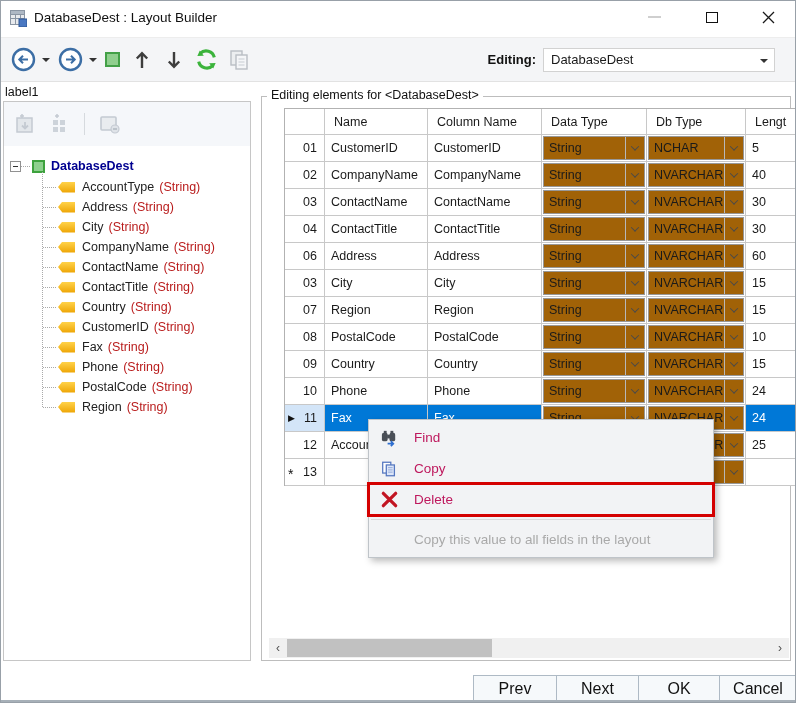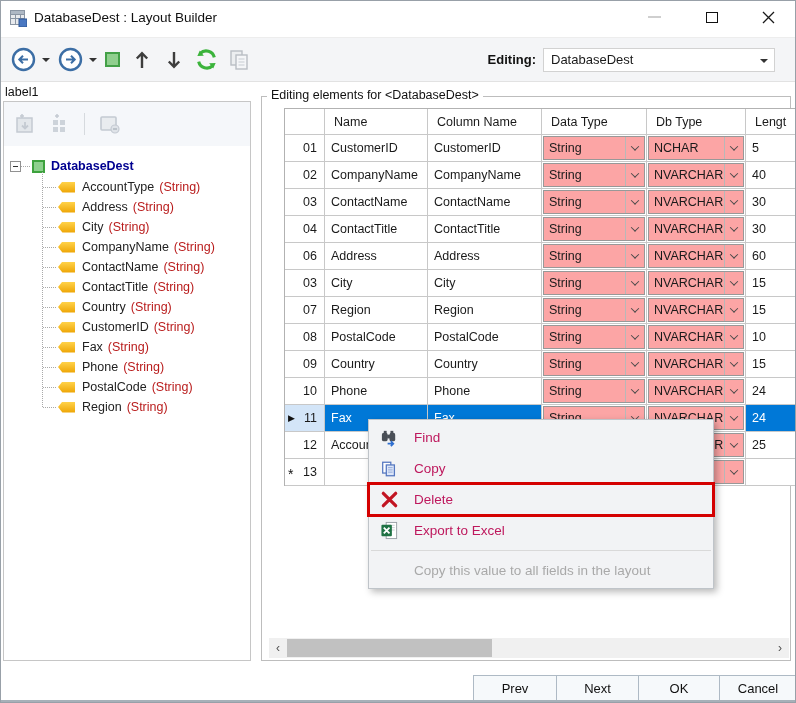--- a/index.html
+++ b/index.html
@@ -55,21 +55,21 @@
   .c0{width:40px;flex:none;position:relative;justify-content:flex-end;padding-right:7px;}
   .c1{width:103px;flex:none;padding-left:6px;}
   .c2{width:114px;flex:none;padding-left:6px;}
   .c3{width:105px;flex:none;padding:1px;}
   .c4{width:99px;flex:none;padding:1px;}
   .c5{width:80px;flex:none;padding-left:6px;}
   .ghead .gc{padding-left:9px;justify-content:flex-start;background:#fff;}
   .ghead .c0{padding-left:0;}
   .marker{position:absolute;left:3px;top:50%;transform:translateY(-50%);font-size:9px;color:#111;}
   .marker.star{font-size:14px;top:58%;}
-  .combo{flex:1;height:100%;background:#fca5a5;border:1px solid #989898;display:flex;align-items:center;}
+  .combo{flex:1;height:100%;background:#a16207;border:1px solid #989898;display:flex;align-items:center;}
   .combo-text{flex:1;padding-left:5px;color:#1a1a1a;}
   .chev-box{width:19px;align-self:stretch;display:flex;align-items:center;justify-content:center;border-left:1px solid #b8b8b8;}
   .chev{width:6px;height:6px;border-right:1.6px solid #4a4a4a;border-bottom:1.6px solid #4a4a4a;transform:rotate(45deg) translate(-1px,-1px);}
   .grow.selected .c1,.grow.selected .c2,.grow.selected .c5{background:#0078d7;color:#fff;}
   .grow.selected .c0{background:#d3e5f8;}
   
   .hscroll{position:absolute;left:7px;top:541px;width:520px;height:20px;background:#f0f0f0;display:flex;align-items:center;}
   .sb-arrow{width:18px;height:20px;display:flex;align-items:center;justify-content:center;font-size:12px;color:#505050;flex:none;}
   .sb-track{position:relative;flex:1;height:20px;}
   .sb-thumb{position:absolute;left:0;top:1px;width:205px;height:18px;background:#c1c1c1;}
@@ -77,21 +77,21 @@
   .ctx-menu{position:absolute;left:367px;top:418px;width:346px;background:#f2f3f5;border:1px solid #bfc4c9;
             box-shadow:3px 3px 7px rgba(0,0,0,.28);padding:2px 0;z-index:20;font-size:13.5px;}
   .menu-item{height:31px;display:flex;align-items:center;padding-left:9px;position:relative;}
   .mi-icon{width:22px;display:flex;align-items:center;justify-content:center;flex:none;}
   .mi-label{margin-left:14px;color:#be185d;}
   .menu-item.disabled .mi-label{color:#a9a9a9;}
   .menu-item.highlight{outline:3px solid #d40000;outline-offset:-1px;z-index:2;}
   .menu-sep{border-top:1px solid #d9d9d9;margin:4px 2px;}
   
   .foot-btn{position:absolute;top:674px;height:27px;background:#f6f9fb;border:1px solid #aebac5;
-            display:flex;align-items:center;justify-content:center;font-size:13px;color:#111;}
+            display:flex;align-items:center;justify-content:center;font-size:16px;color:#111;}
   .b-prev{left:472px;width:84px;} .b-next{left:555px;width:83px;} .b-ok{left:637px;width:82px;} .b-cancel{left:718px;width:78px;}
   .bottom-line{position:absolute;left:0;bottom:0;width:100%;height:2px;background:#a7b0b8;}
 </style>
 </head>
 <body>
 
 <div class="window">
 
   <div class="titlebar">
     <svg class="title-icon" viewBox="0 0 17 17">
@@ -623,31 +623,20 @@
         <span class="mi-label">Copy</span>
       </div>
       <div class="menu-item highlight">
         <span class="mi-icon">
           <svg width="19" height="19" viewBox="0 0 20 20">
             <path d="M3.5 3.5 L16.5 16.5 M16.5 3.5 L3.5 16.5" stroke="#c21522" stroke-width="3.4" stroke-linecap="round"></path>
           </svg>
         </span>
         <span class="mi-label">Delete</span>
       </div>
-      <div class="menu-item">
-        <span class="mi-icon">
-          <svg width="19" height="19" viewBox="0 0 20 20">
-            <rect x="6.5" y="1.5" width="11" height="17" fill="#fff" stroke="#9aa0a6"></rect>
-            <path d="M8.5 4.5 h7 M8.5 7 h7 M8.5 9.5 h7" stroke="#c9cdd2" stroke-width="1"></path>
-            <rect x="1.5" y="4" width="11" height="12" rx="1" fill="#1f7244"></rect>
-            <path d="M4 7 L10 13 M10 7 L4 13" stroke="#fff" stroke-width="1.9"></path>
-          </svg>
-        </span>
-        <span class="mi-label">Export to Excel</span>
-      </div>
       <div class="menu-sep"></div>
       <div class="menu-item disabled">
         <span class="mi-icon"></span>
         <span class="mi-label">Copy this value to all fields in the layout</span>
       </div>
     </div>
 
   <div class="foot-btn b-prev">Prev</div>
   <div class="foot-btn b-next">Next</div>
   <div class="foot-btn b-ok">OK</div>

